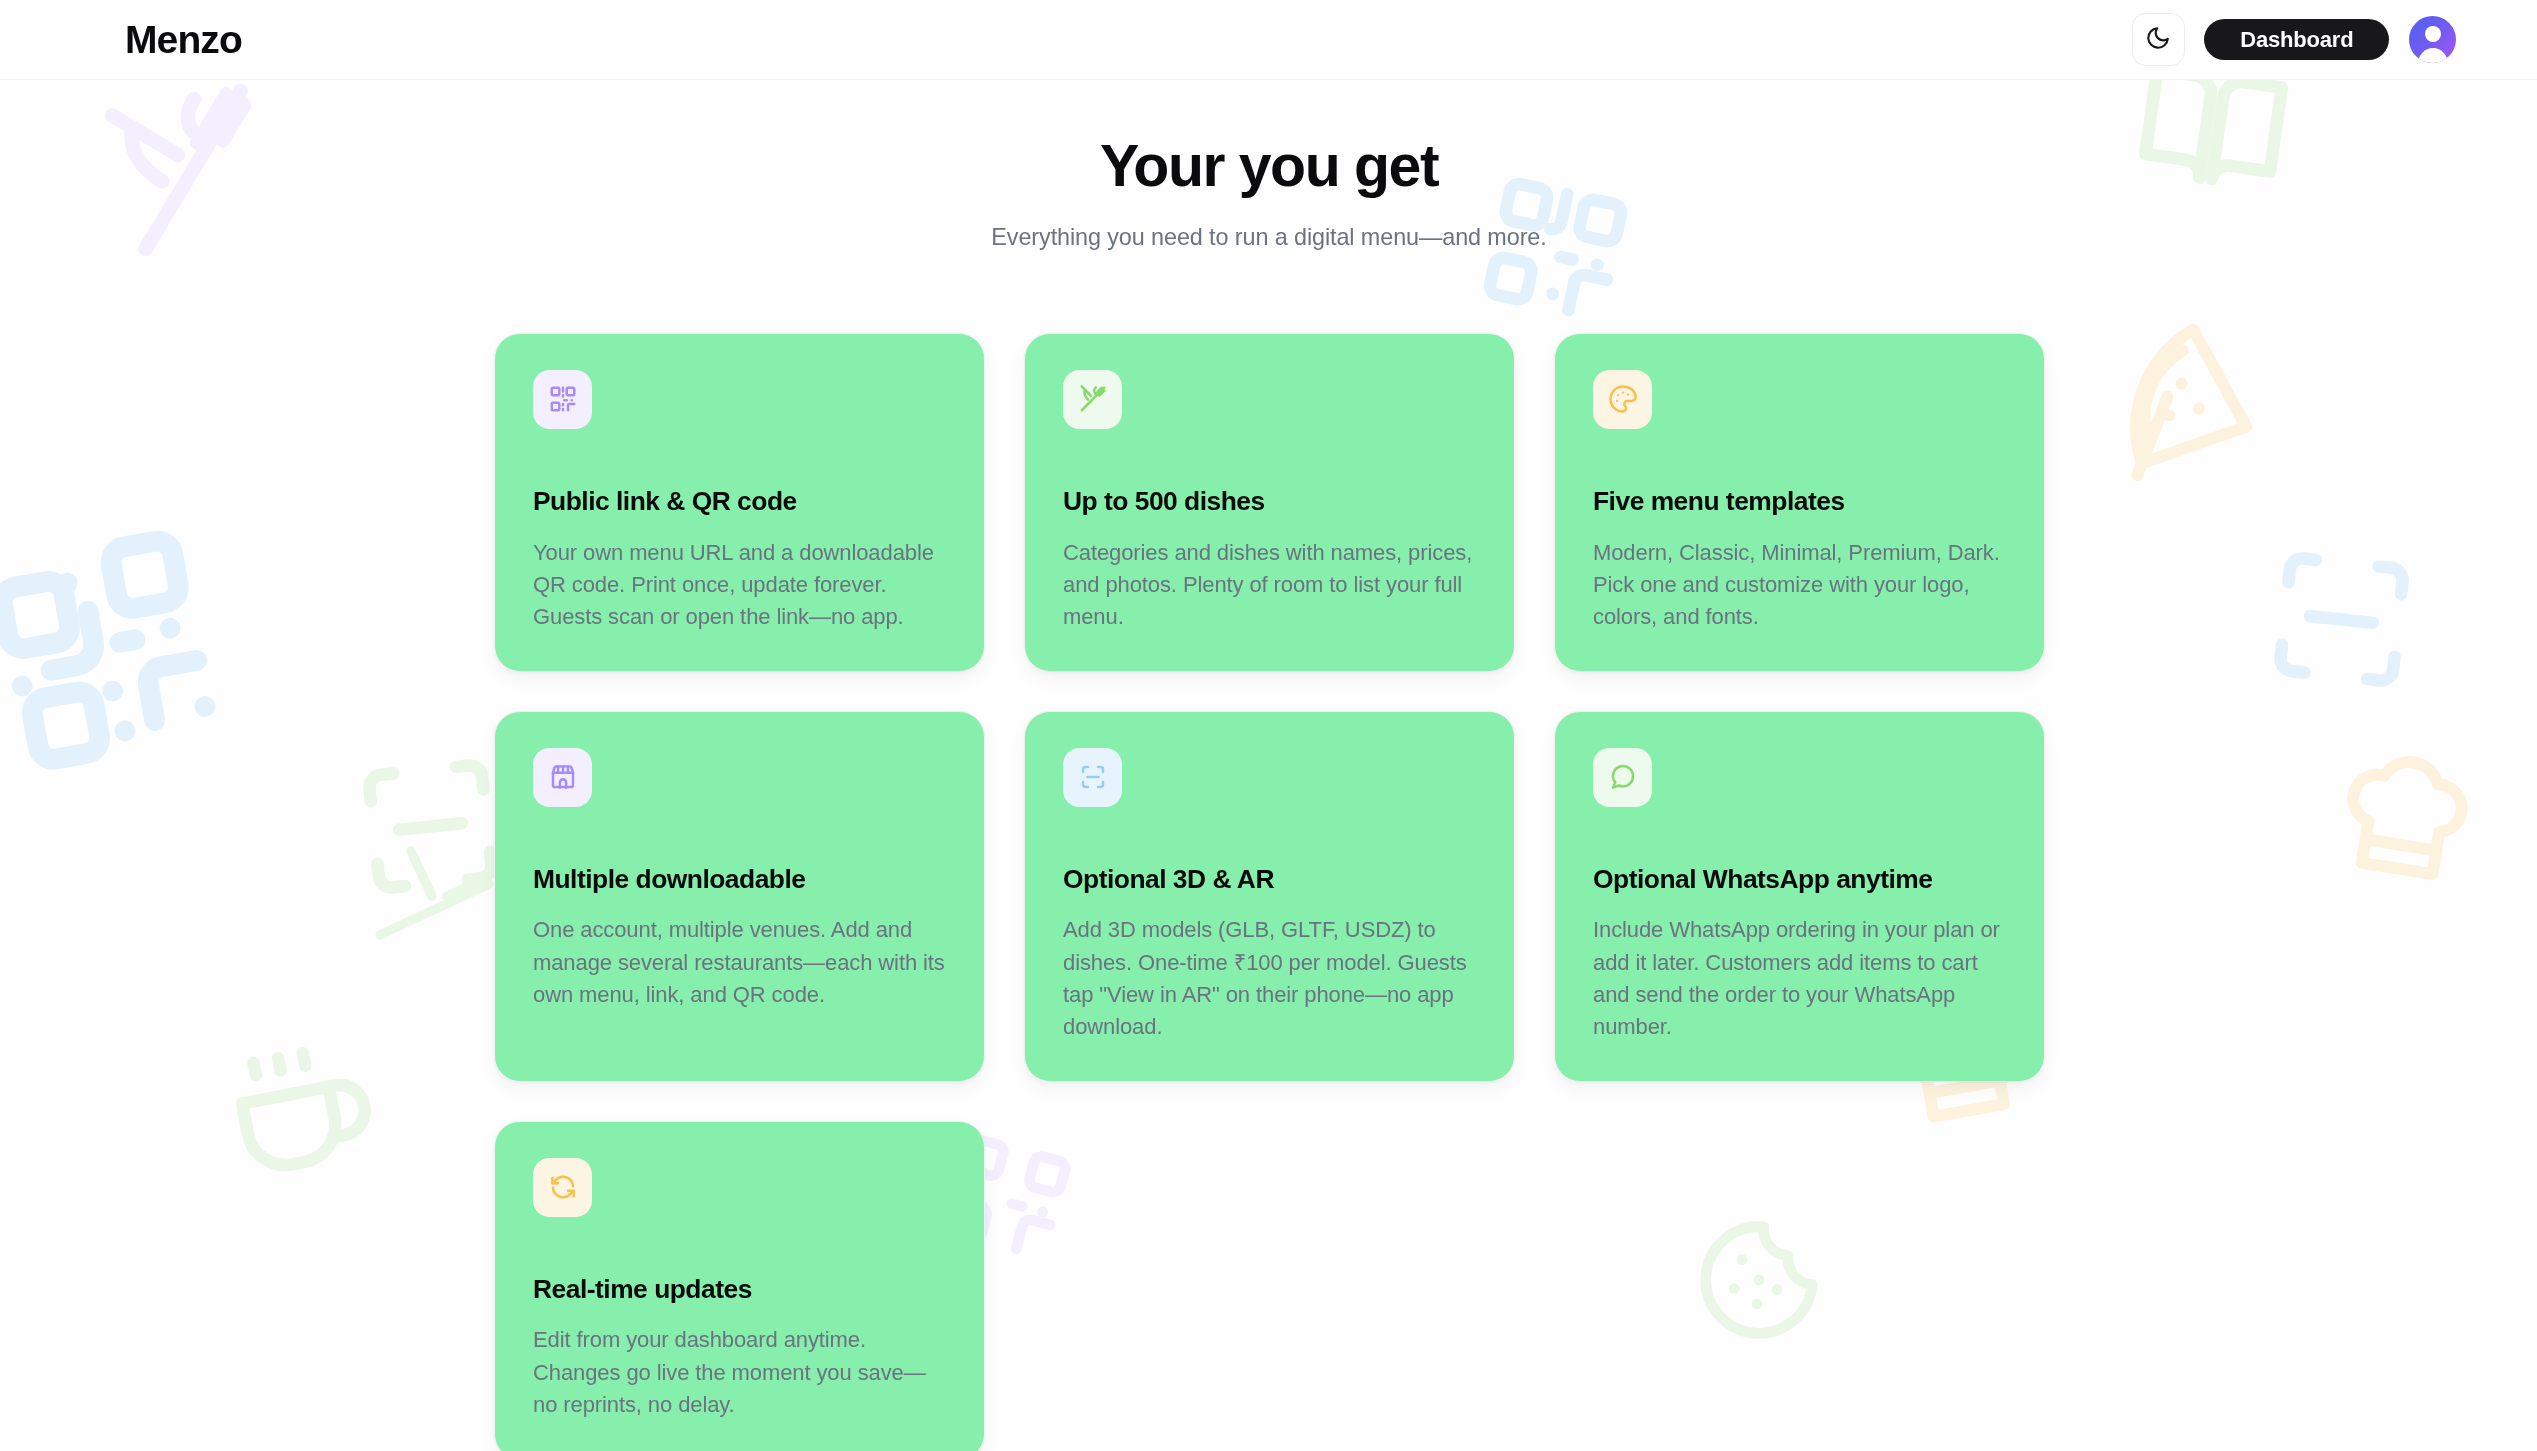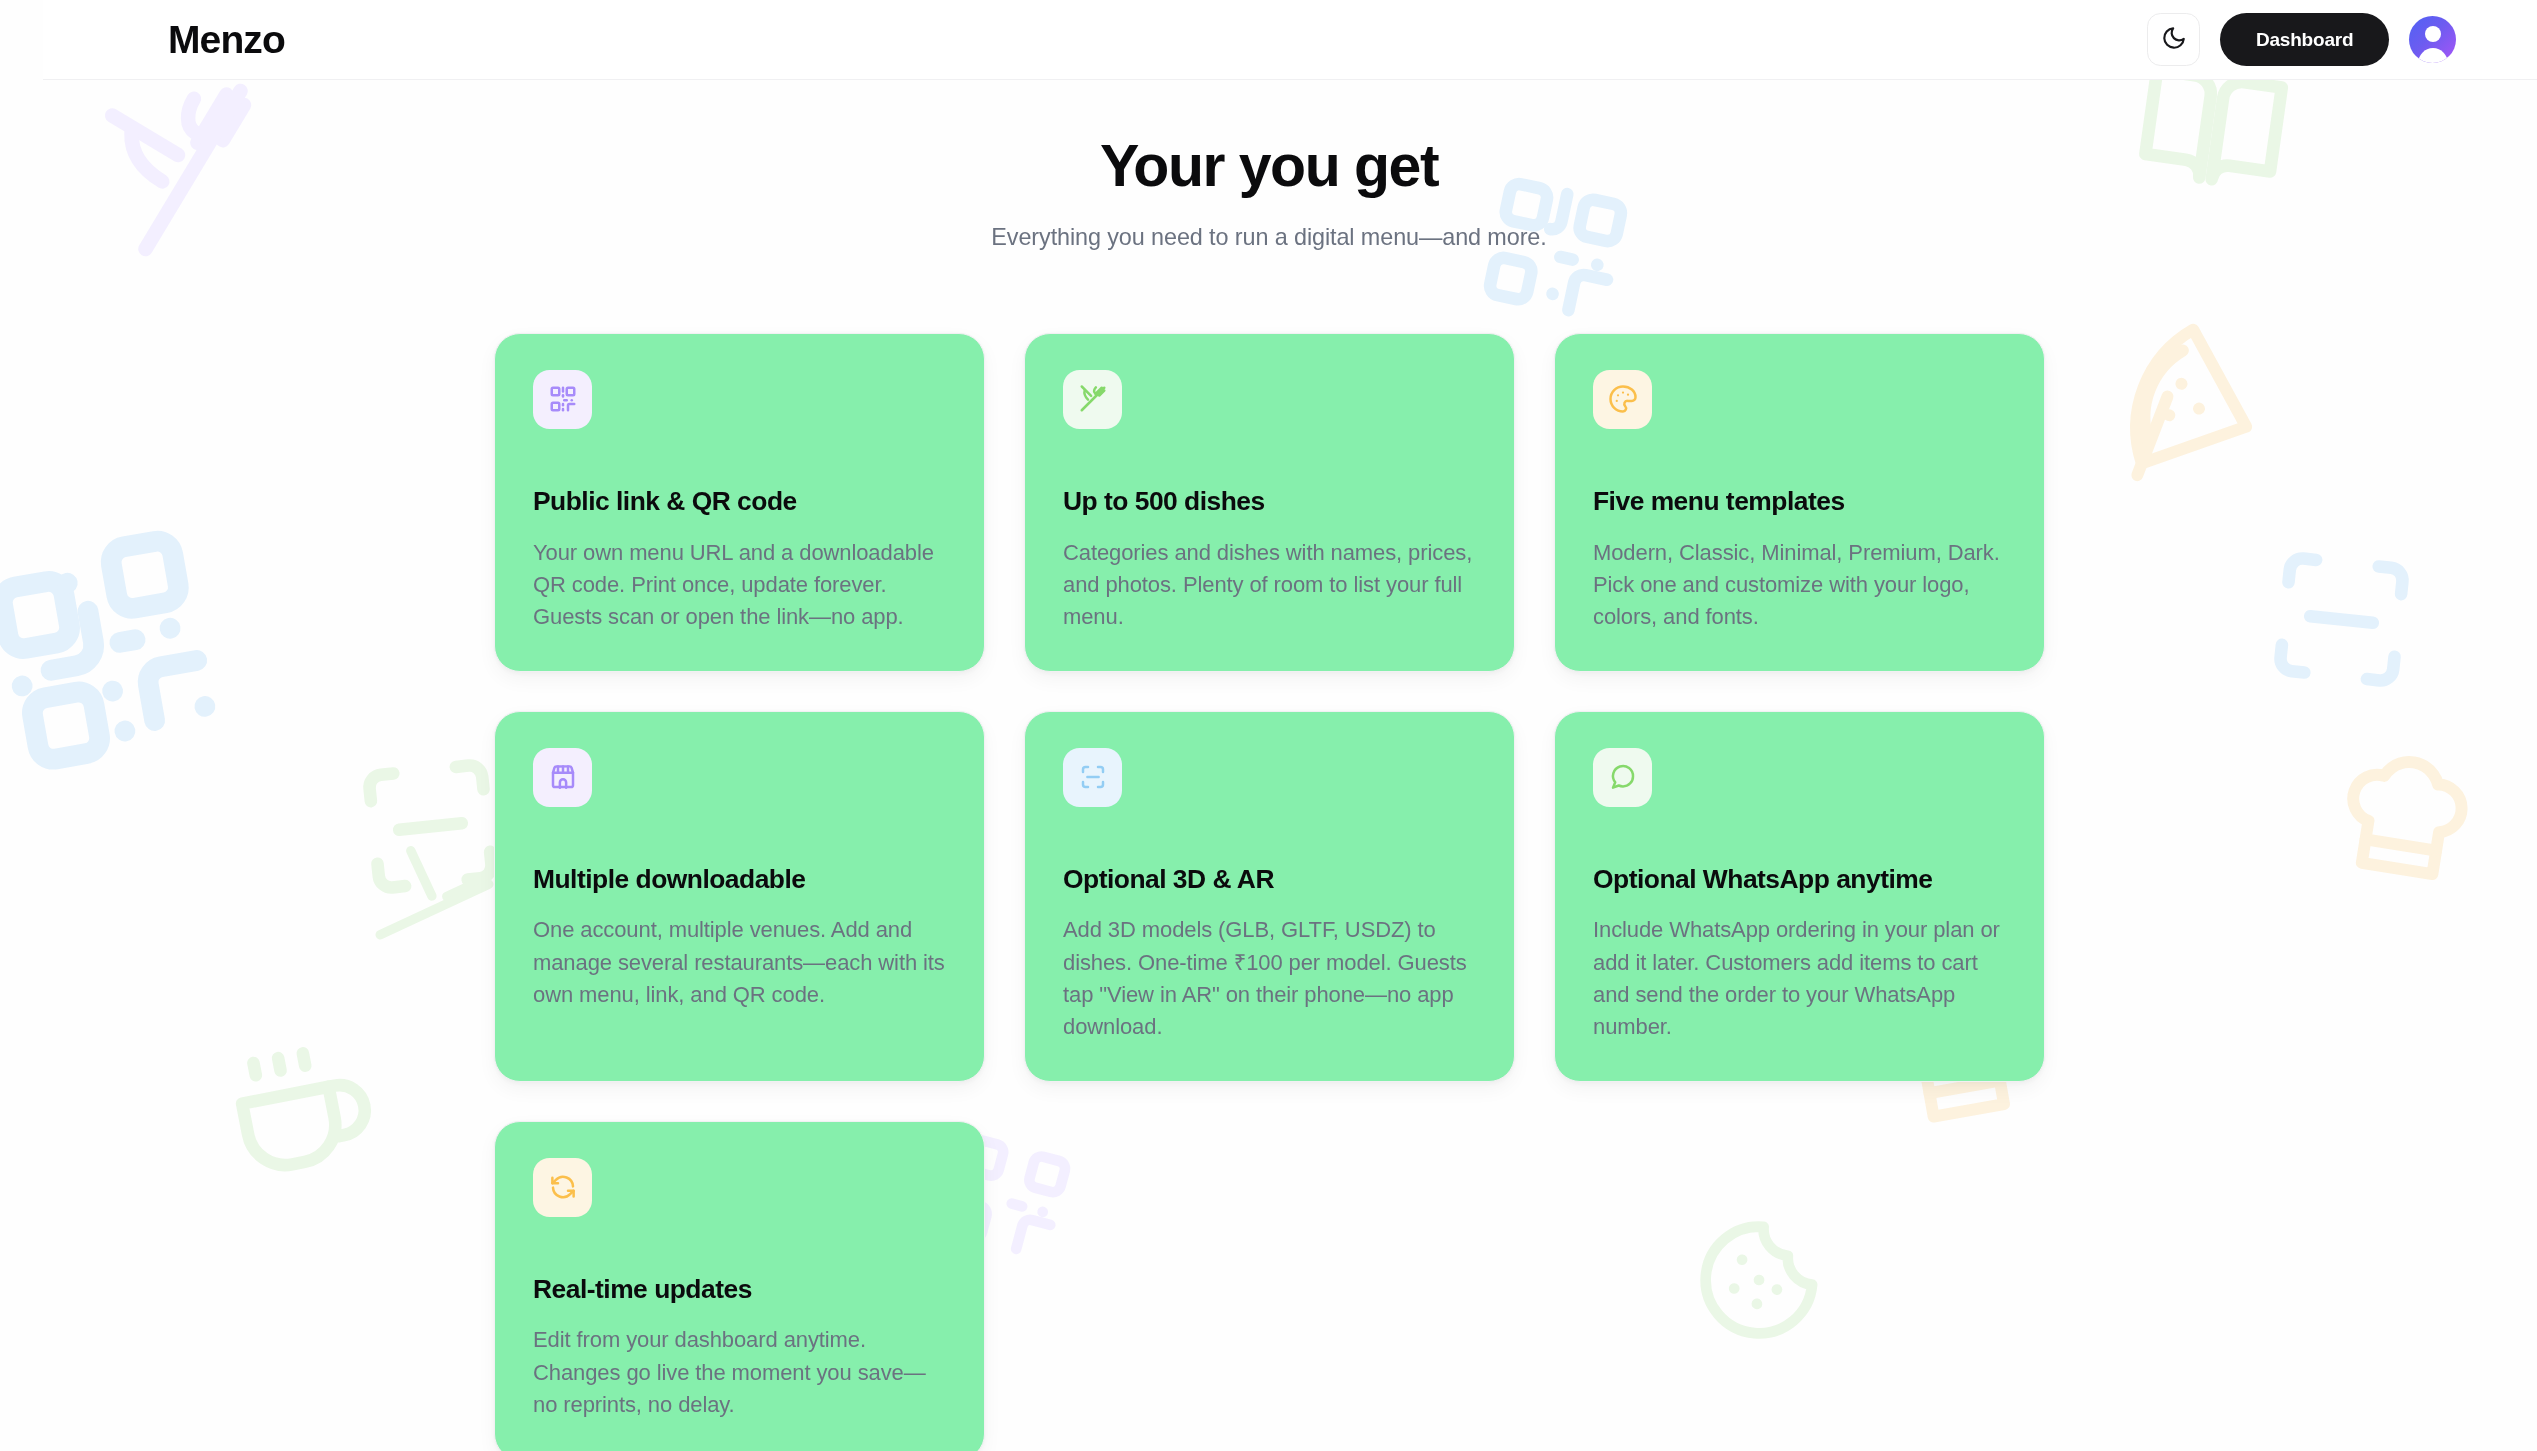--- a/index.html
+++ b/index.html
@@ -34,21 +34,20 @@
   
   .header {
     position: relative;
     z-index: 5;
     height: 80px;
     background: #ffffff;
     border-bottom: 0.8px solid #f0f0f2;
     display: flex;
     align-items: center;
     padding: 0 82px 0 125px;
-    margin-left: 43px;
   }
   .brand {
     font-size: 39px;
     font-weight: 800;
     letter-spacing: -0.9px;
     color: #0b0b0d;
     font-family: "Liberation Sans", sans-serif;
   }
   .header-right {
     margin-left: auto;
@@ -62,27 +61,27 @@
     border-radius: 13.6px;
     border: 0.8px solid #ececed;
     background: #ffffff;
     display: flex;
     align-items: center;
     justify-content: center;
     cursor: pointer;
   }
   .theme-toggle svg { width: 26px; height: 26px; }
   .dashboard-btn {
-    height: 53px;
+    height: 41px;
     padding: 0 36px;
     border-radius: 754px;
     background: #18181b;
     color: #ffffff;
     border: none;
-    font-size: 19px;
+    font-size: 22px;
     font-weight: 600;
     letter-spacing: -0.2px;
     font-family: "Liberation Sans", sans-serif;
     cursor: pointer;
     display: flex;
     align-items: center;
   }
   .avatar {
     width: 47px;
     height: 47px;

